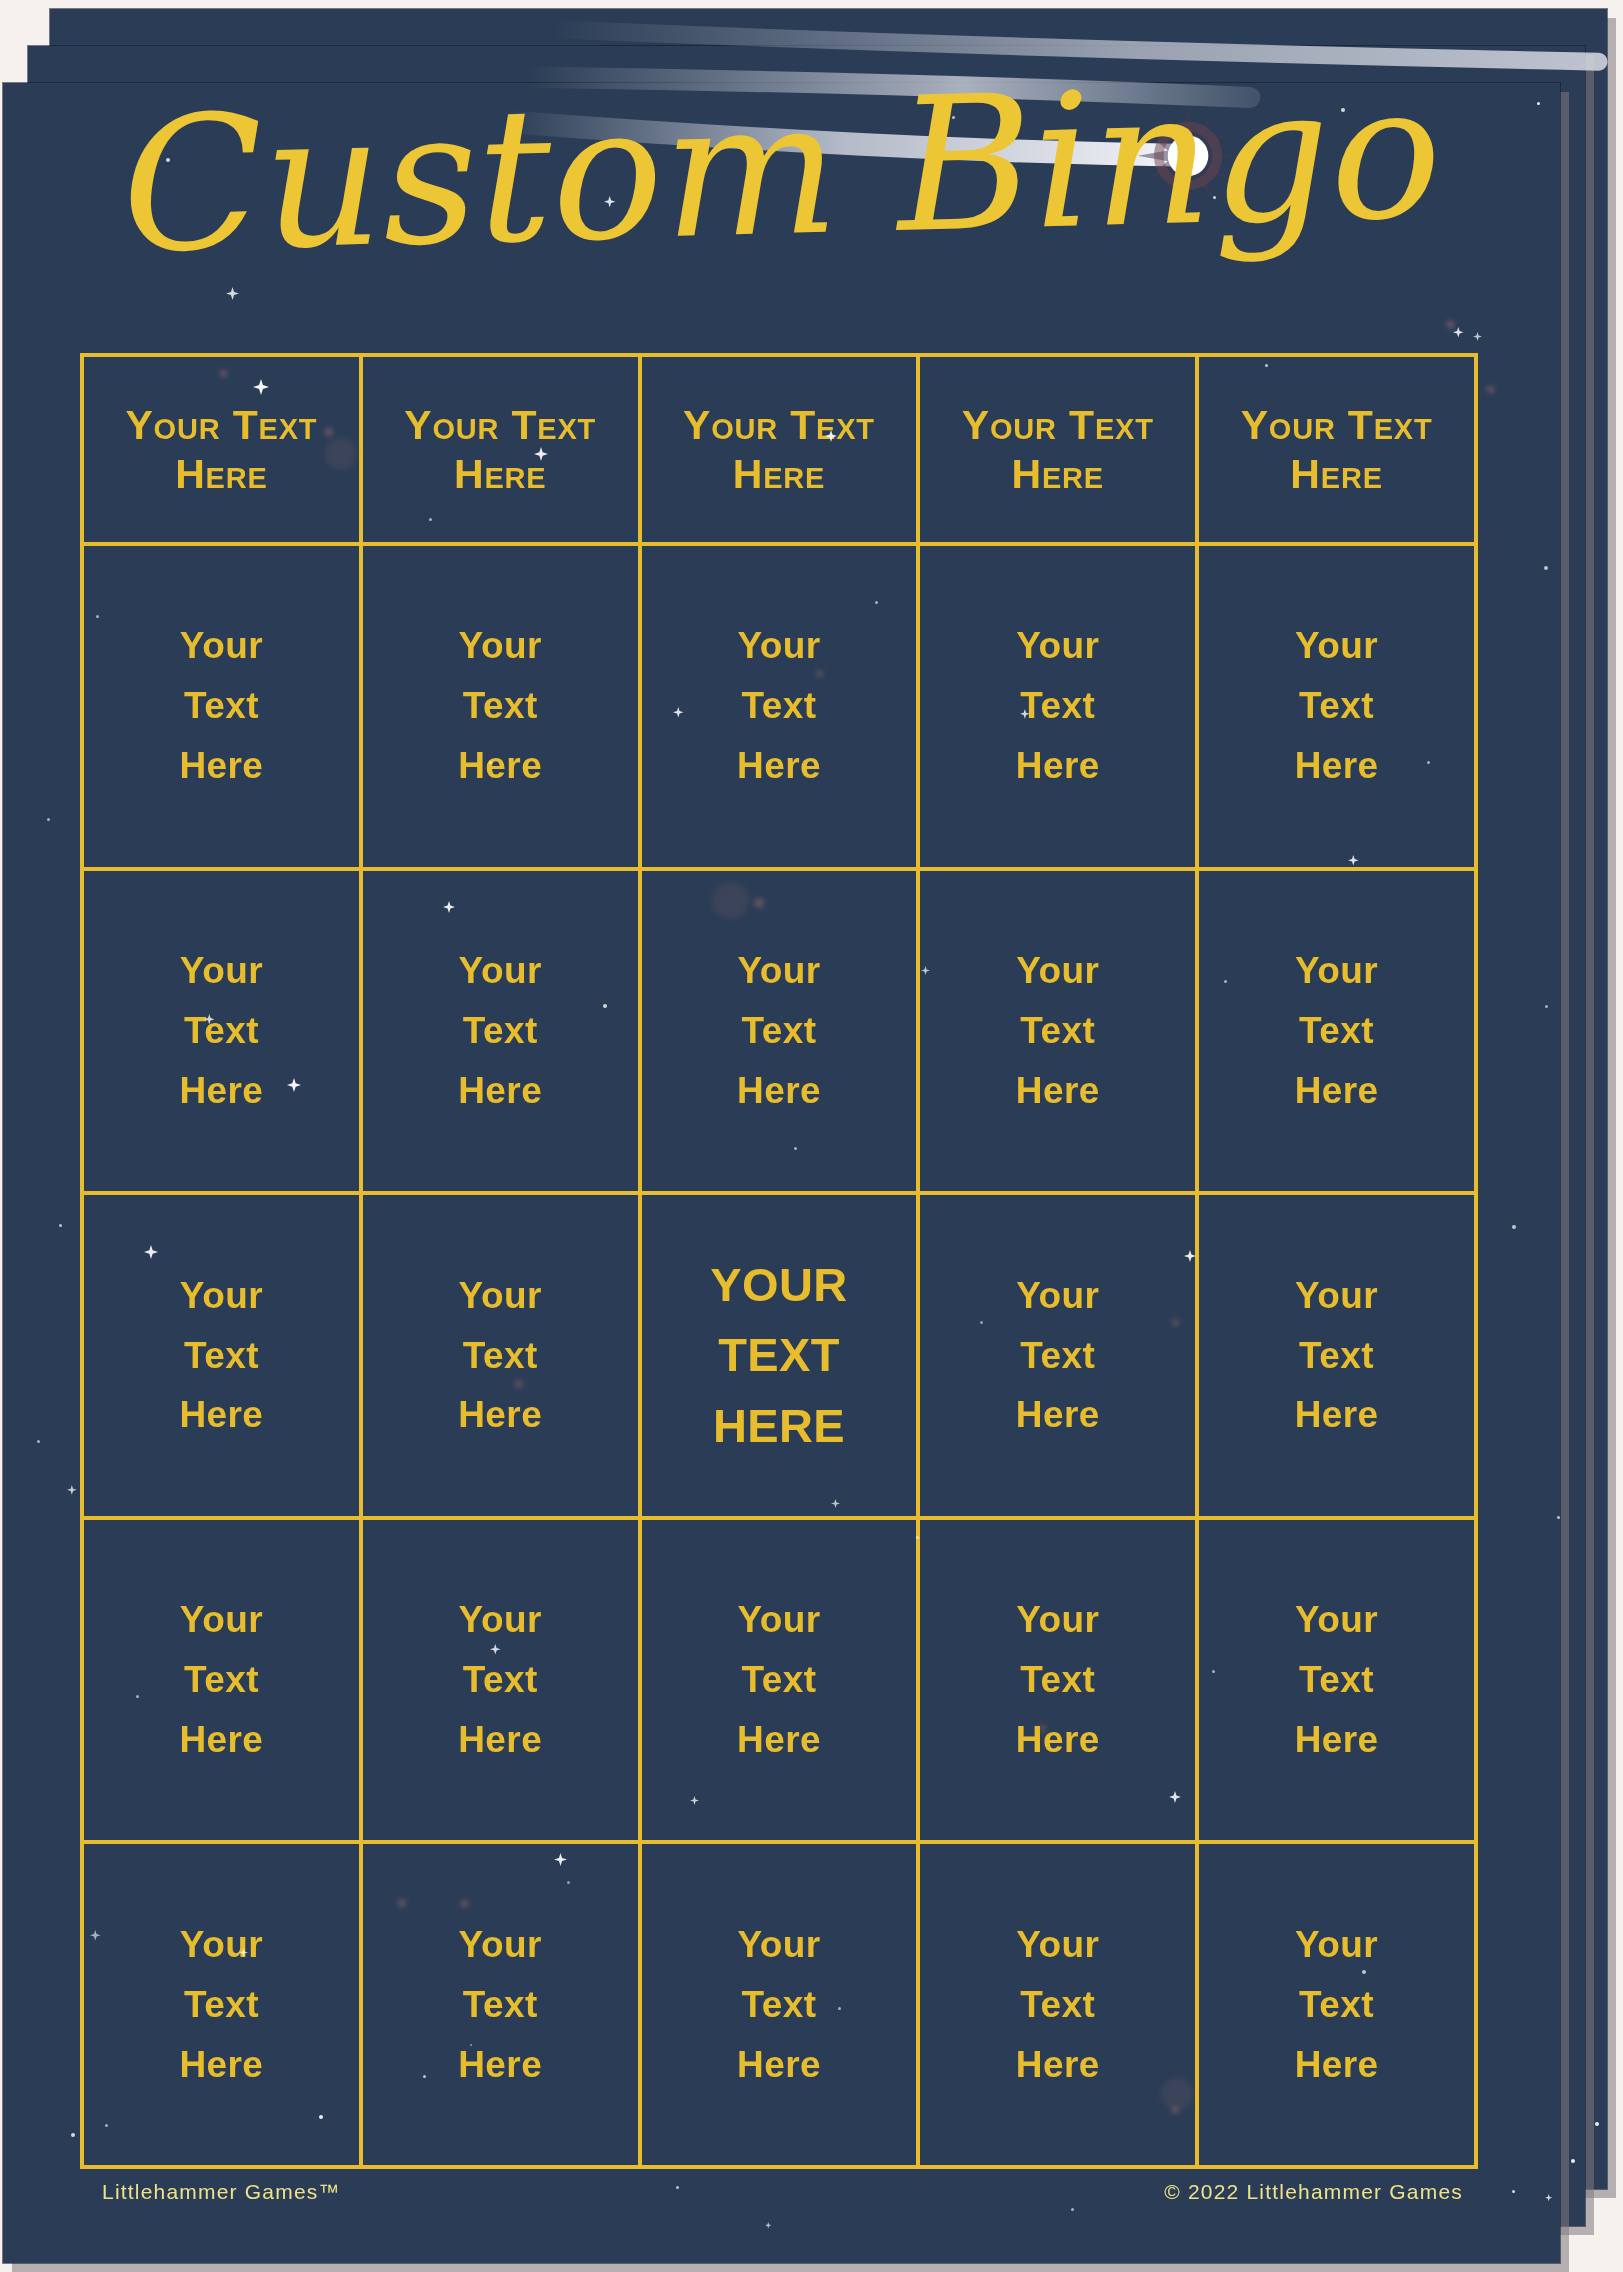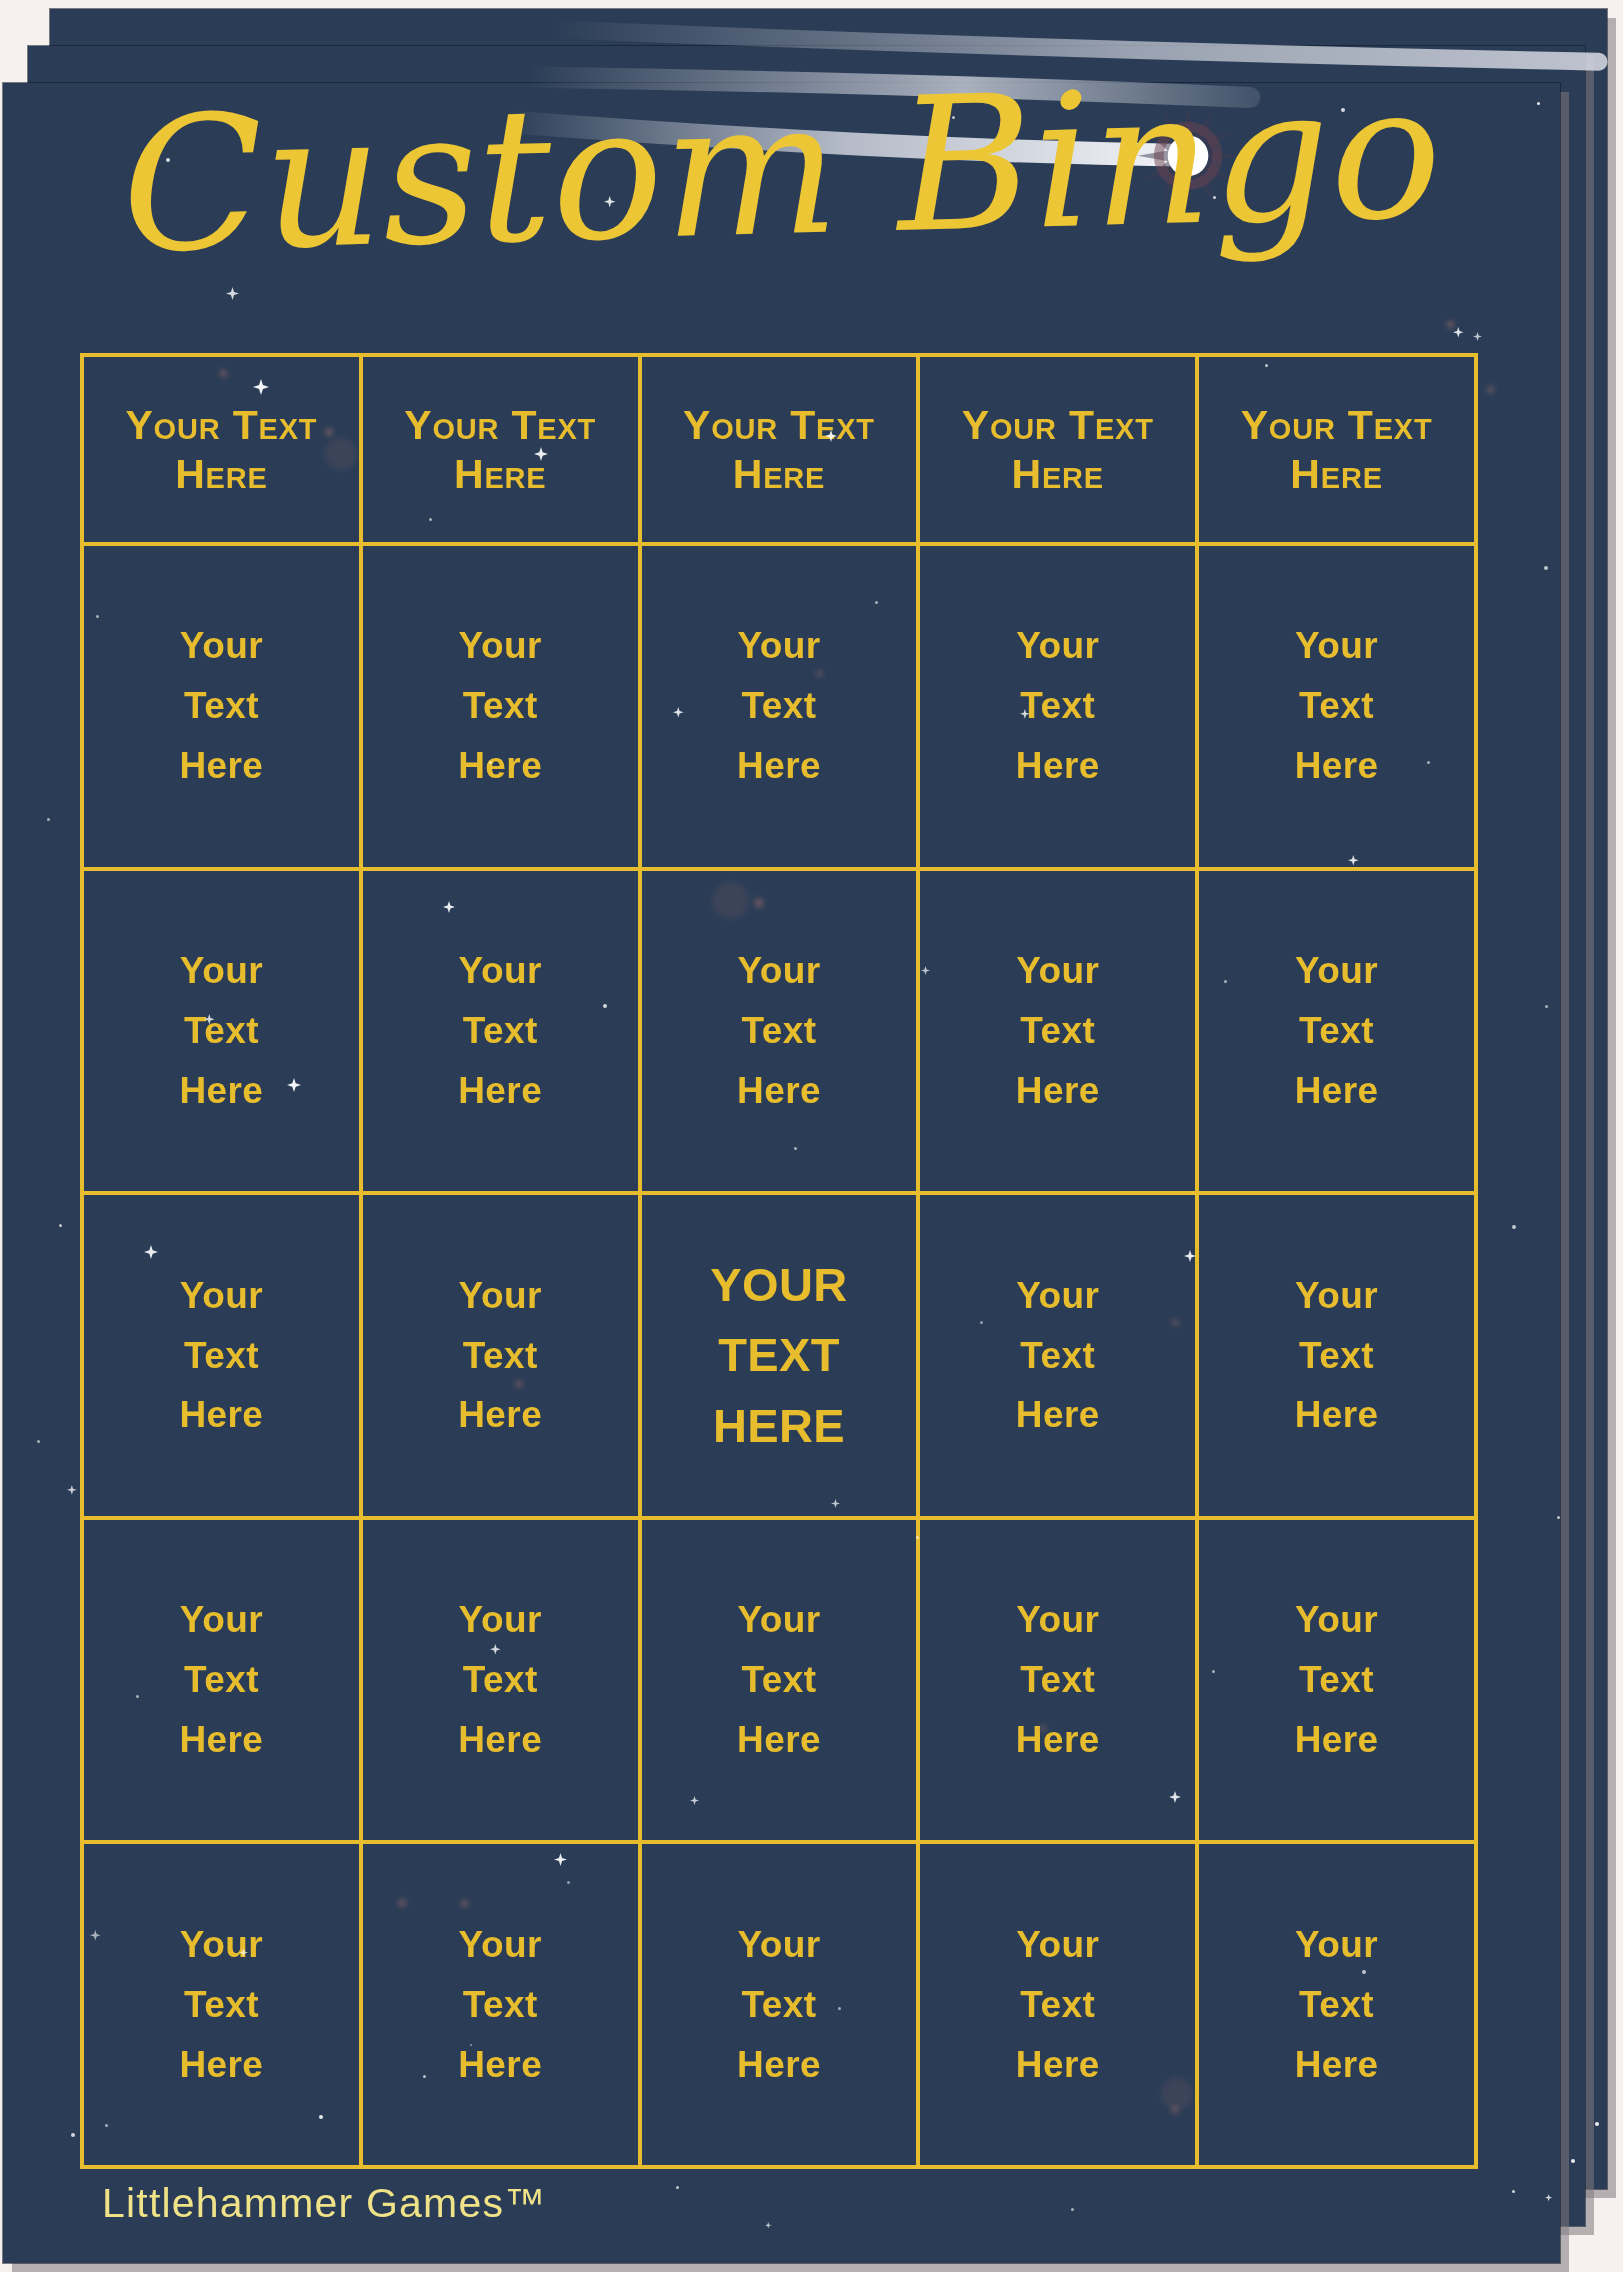--- a/index.html
+++ b/index.html
@@ -24,21 +24,21 @@
         background:var(--gold);display:grid;box-sizing:border-box;
         grid-template-columns:repeat(5,1fr);grid-template-rows:185px repeat(5,1fr);
         gap:4px;padding:4px;}
   .hcell,.cell{background:var(--card-bg);display:flex;align-items:center;
         justify-content:center;text-align:center;color:var(--gold);}
   .hcell span{font-weight:700;font-size:41px;line-height:1.18;
         font-variant:small-caps;letter-spacing:0.8px;max-width:243px;}
   .cell span{font-weight:700;font-size:37px;line-height:1.62;
         letter-spacing:0.4px;max-width:140px;}
   .cell.center span{font-weight:700;font-size:47px;line-height:1.5;max-width:203px;}
-  .footer-left,.footer-right{position:absolute;top:2180px;font-size:41px;
+  .footer-left,.footer-right{position:absolute;top:2180px;font-size:21px;
         color:var(--footer-gold);letter-spacing:1.2px;font-weight:400;}
   .footer-left{left:102px;}
   .footer-right{right:160px;}
   #stars{position:absolute;left:0;top:0;width:1623px;height:2273px;pointer-events:none;}
   .star{position:absolute;background:#ffffff;}
   .sparkle{clip-path:polygon(50% 0,62% 38%,100% 50%,62% 62%,50% 100%,38% 62%,0 50%,38% 38%);}
   .dot{border-radius:50%;}
   .red{border-radius:50%;background:#b4756e;filter:blur(2.4px);}
 </style>
 </head>
@@ -166,20 +166,21 @@
       </div>
     <div class="cell">
         <span>Your Text Here</span>
       </div>
     <div class="cell">
         <span>Your Text Here</span>
       </div>
   </div>
 
   <div class="footer-left">Littlehammer Games™</div>
+  <div class="footer-right">© 2022 Littlehammer Games</div>
 
   <div class="title">Custom Bingo</div>
 
   <div id="stars">
       <div class="star sparkle" style="left: 253px; top: 379px; height: 16px; width: 16px; opacity: 0.95;"></div>
       <div class="star sparkle" style="left: 534px; top: 447px; height: 14px; width: 14px; opacity: 0.9;"></div>
       <div class="star sparkle" style="left: 825px; top: 430px; height: 12px; width: 12px; opacity: 0.9;"></div>
       <div class="star sparkle" style="left: 604px; top: 196px; height: 11.4px; width: 11.4px; opacity: 0.85;"></div>
       <div class="star sparkle" style="left: 226px; top: 287px; height: 13px; width: 13px; opacity: 0.8;"></div>
       <div class="star sparkle" style="left: 673px; top: 707px; height: 10.6px; width: 10.6px; opacity: 0.85;"></div>

